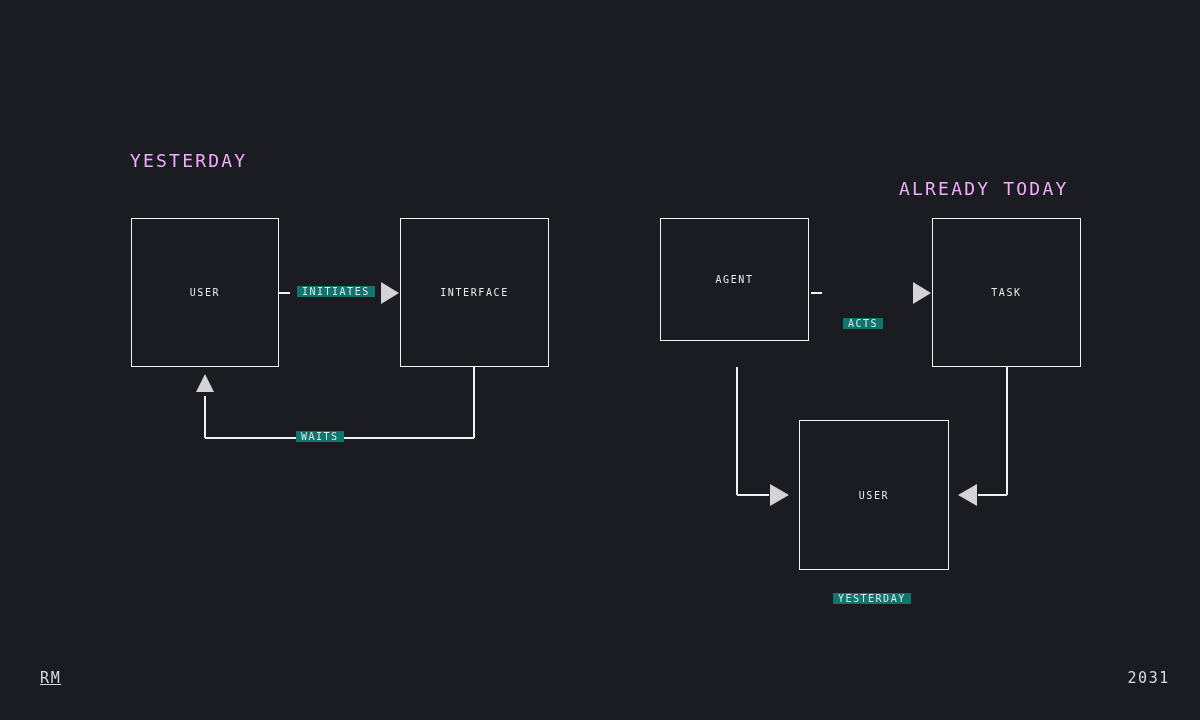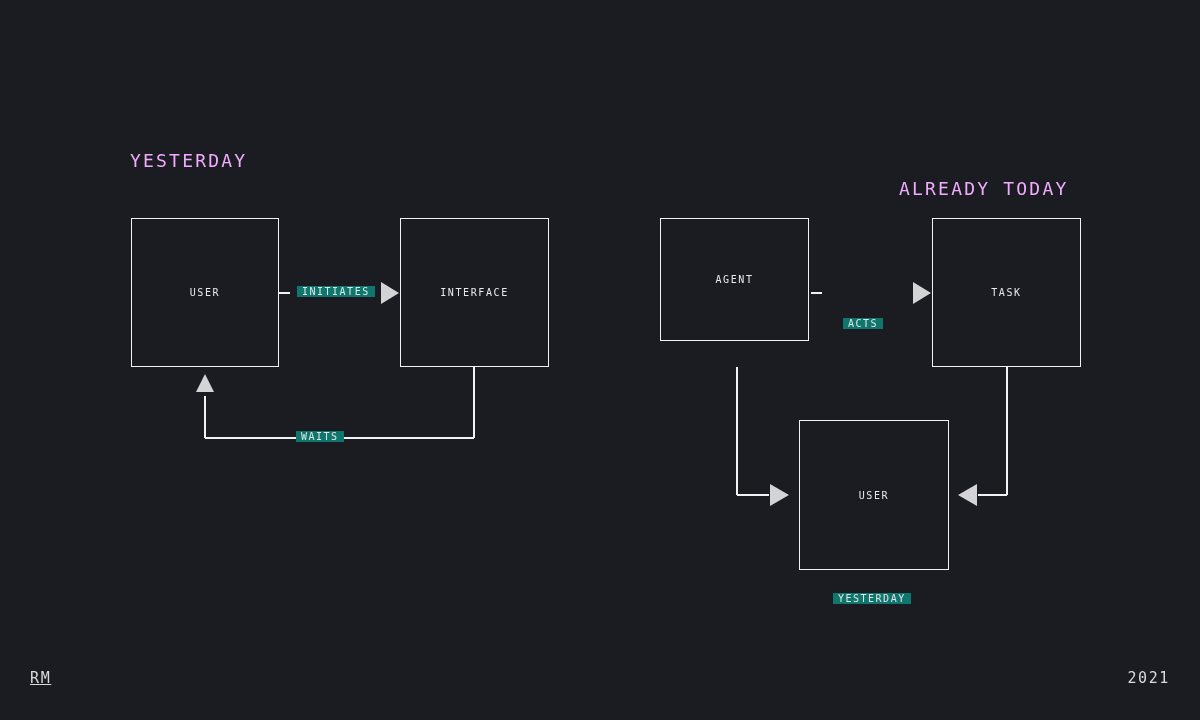--- a/index.html
+++ b/index.html
@@ -77,21 +77,21 @@
   #label-responds  { left: 833px; top: 593px; }
 
   
   .footer-text {
     position: absolute;
     font-size: 15px;
     letter-spacing: 1.6px;
     color: #d9d9dd;
     white-space: nowrap;
   }
-  #footer-left  { left: 30px;  top: 669px; text-decoration: underline; }
+  #footer-left  { left: 40px;  top: 669px; text-decoration: underline; }
   #footer-right { right: 30px; top: 669px; }
 </style>
 </head>
 <body>
 
 <div id="stage">
 
   <svg class="canvas-svg" viewBox="0 0 1200 720">
     <g stroke="#f2f2f4" stroke-width="1.6" fill="none" shape-rendering="crispEdges">
 
@@ -151,15 +151,15 @@
   <div class="edge-label" id="label-initiates">INITIATES</div>
 
   <div class="edge-label" id="label-waits">WAITS</div>
 
   <div class="edge-label" id="label-acts">ACTS</div>
 
   <div class="edge-label" id="label-responds">YESTERDAY</div>
 
   <div class="footer-text" id="footer-left">RM</div>
 
-  <div class="footer-text" id="footer-right">2021</div>
+  <div class="footer-text" id="footer-right">2031</div>
 
 </div>
 
 </body></html>

